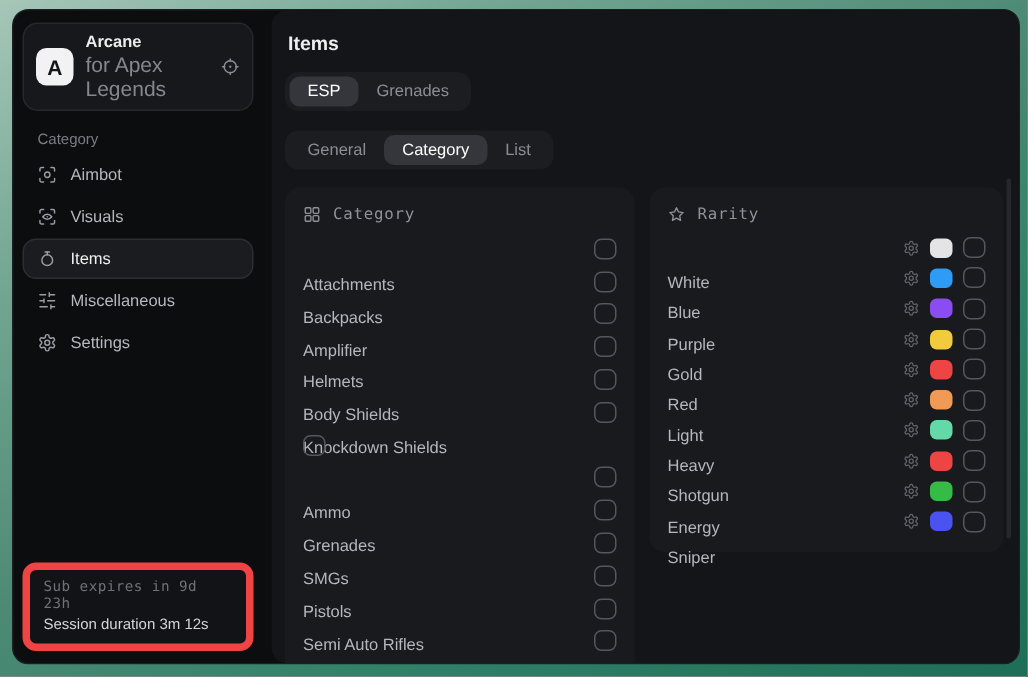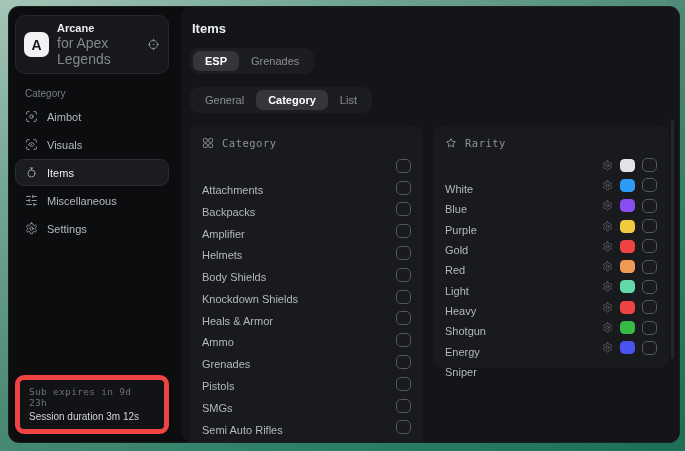--- a/index.html
+++ b/index.html
@@ -55,21 +55,21 @@
   .page-title { font-size:13px; font-weight:bold; color:#eceef0; margin:2px 0 0 2px; }
   .seg {
     display:inline-flex; align-items:center; background:#1c1d20; border-radius:9px;
     padding:3px; margin-top:12px; margin-right:100%;
   }
   .seg + .seg { margin-top:13px; }
   .seg-btn {
     font-size:11px; color:#8b8e94; padding:4px 12px; border-radius:7px;
     white-space:nowrap; cursor:default;
   }
-  .seg-btn.active { background:#35363b; color:#ffffff; font-weight:bold; }
+  .seg-btn.active { background:#35363b; color:#ffffff; font-weight:normal; }
   .panels { display:flex; align-items:flex-start; gap:10px; margin-top:12px; }
   .panel { background:#191a1e; border-radius:10px; padding:10px 12px; }
   .panel-category { width:234px; height:340px; }
   .panel-rarity { width:237px; }
   .panel-head { display:flex; align-items:center; gap:8px; color:#8f9298; padding:2px 0 6px 0; }
   .panel-head svg { width:12px; height:12px; }
   .panel-title { font-family:"DejaVu Sans Mono", monospace; font-size:10.5px; letter-spacing:0.5px; }
   .row { display:flex; align-items:center; }
   .cat-row { height:21.8px; }
   .rar-row { height:20.3px;gap:40px; }
@@ -217,37 +217,36 @@
               </div>
               <div class="row cat-row">
                 <span class="row-label">Body Shields</span>
                 <span class="checkbox"></span>
               </div>
               <div class="row cat-row">
                 <span class="row-label">Knockdown Shields</span>
                 <span class="checkbox"></span>
               </div>
               <div class="row cat-row">
-                <span class="row-label">Heals &amp; Armor</span>
                 <span class="checkbox"></span>
               </div>
               <div class="row cat-row">
                 <span class="row-label">Ammo</span>
                 <span class="checkbox"></span>
               </div>
               <div class="row cat-row">
                 <span class="row-label">Grenades</span>
                 <span class="checkbox"></span>
               </div>
               <div class="row cat-row">
+                <span class="row-label">SMGs</span>
+                <span class="checkbox"></span>
+              </div>
+              <div class="row cat-row">
                 <span class="row-label">Pistols</span>
-                <span class="checkbox"></span>
-              </div>
-              <div class="row cat-row">
-                <span class="row-label">SMGs</span>
                 <span class="checkbox"></span>
               </div>
               <div class="row cat-row">
                 <span class="row-label">Semi Auto Rifles</span>
                 <span class="checkbox"></span>
               </div>
               <div class="row cat-row">
                 <span class="row-label">Assault Rifles</span>
                 <span class="checkbox"></span>
               </div>

